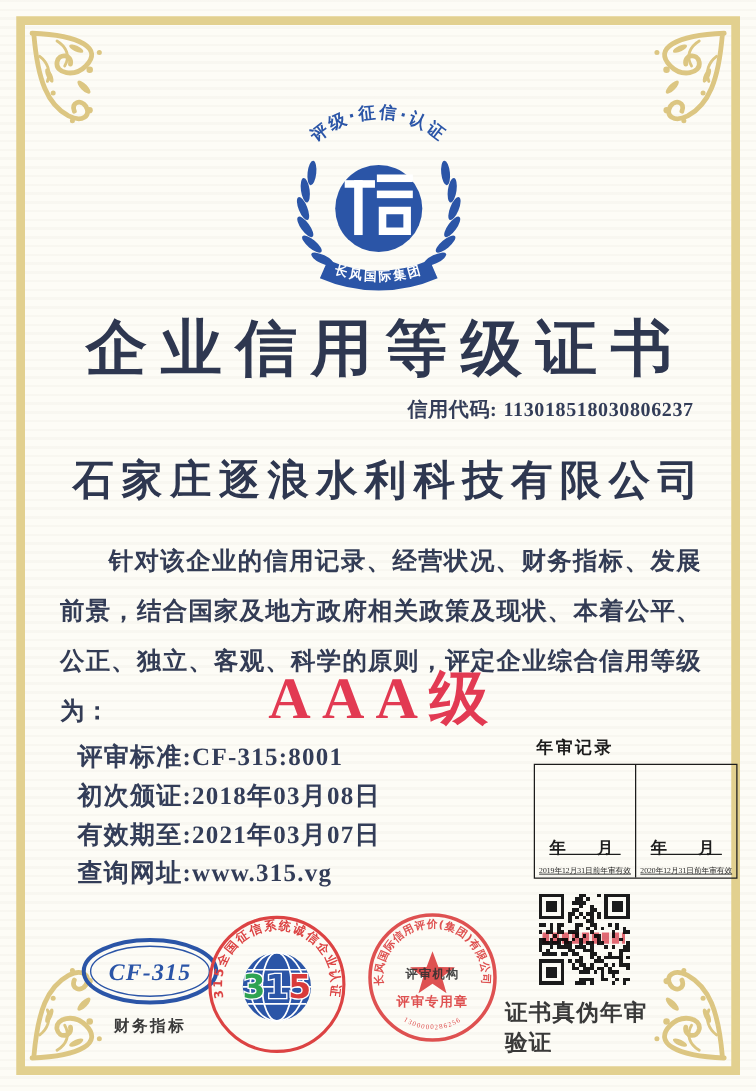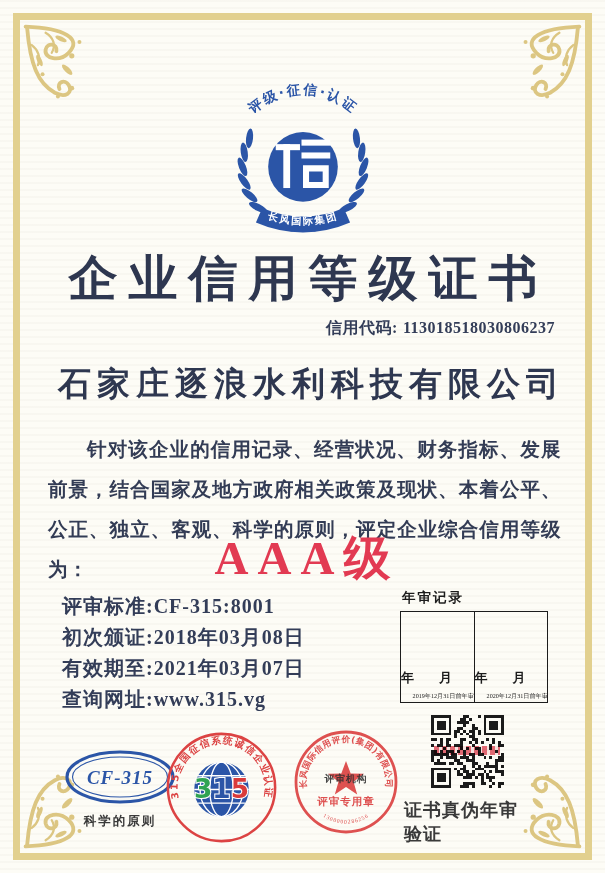--- a/index.html
+++ b/index.html
@@ -41,24 +41,24 @@
     line-height:2.05; text-align:justify; text-indent:2em; letter-spacing:.5px;
   }
   .rating{
     position:absolute; left:0; right:0; top:527px; text-align:center;
     font-family:"Liberation Serif","DejaVu Serif",serif;
     font-size:47px; font-weight:bold; color:#e23a52; letter-spacing:9px; padding-left:9px;
   }
   .details{position:absolute; left:62px; top:591px; font-size:20px; font-weight:bold; color:#333d58; letter-spacing:1px;}
   .details div{height:31px; line-height:31px;}
 
-  .annual{position:absolute; left:400px; top:589px; width:148px; color:#1c1c1c;}
+  .annual{position:absolute; left:427px; top:589px; width:163px; color:#1c1c1c;}
   .annual-title{font-size:13.5px; font-weight:bold; letter-spacing:2px; margin:0 0 4px 2px;}
   .annual-box{display:flex; height:90px; border:1.5px solid #1c1c1c;}
-  .annual-cell{flex:1; display:flex; flex-direction:column; justify-content:flex-end; overflow:hidden;}
+  .annual-cell{flex:1; display:flex; flex-direction:column; justify-content:flex-end; align-items:center; overflow:hidden;text-decoration:underline;}
   .annual-cell + .annual-cell{border-left:1.5px solid #1c1c1c;}
   .ym{font-size:13px; font-weight:bold; letter-spacing:6px; margin-bottom:1px;}
   .annual-note{font-size:9px; white-space:nowrap; transform:scale(.68); transform-origin:center bottom; margin-bottom:1px;}
 
   .seal{position:absolute;}
   .seal-cf{left:64px; top:750px; width:112px; height:54px;}
   .cap-cf{position:absolute; left:64px; top:813px; width:112px; text-align:center;
           font-size:12.5px; font-weight:bold; color:#3a3a3a; letter-spacing:2px;}
   .seal-globe{left:163px; top:729px; width:117px; height:117px;}
   .seal-org{left:291px; top:727px; width:110px; height:110px;}
@@ -229,21 +229,21 @@
     </div>
   </div>
 
   <div class="seal seal-cf">
     <svg viewBox="0 0 112 54" width="112" height="54">
       <ellipse cx="56" cy="27" rx="53" ry="25" fill="none" stroke="#2b55a7" stroke-width="3.2"></ellipse>
       <ellipse cx="56" cy="27" rx="47.5" ry="20" fill="none" stroke="#2b55a7" stroke-width="1.1"></ellipse>
       <text x="56" y="34" text-anchor="middle" font-size="19" font-weight="bold" font-style="italic" fill="#2b55a7" font-family="'Liberation Serif',serif" letter-spacing="1">CF-315</text>
     </svg>
   </div>
-  <div class="cap-cf">科学的原则</div>
+  <div class="cap-cf">财务指标</div>
 
   <div class="seal seal-globe">
     <svg viewBox="-60 -60 120 120" width="117" height="117">
       <defs>
           <path id="gArc" d="M -42.3 15.4 A 45 45 0 1 1 42.3 15.4"></path>
         </defs>
       <circle cx="0" cy="0" r="55" fill="none" stroke="#dc4343" stroke-width="2.6"></circle>
       <text font-size="10" font-weight="bold" fill="#dc4343" letter-spacing="1.5" font-family="'DejaVu Sans',sans-serif">
         <textPath href="#gArc" startOffset="50%" text-anchor="middle">315全国征信系统诚信企业认证</textPath>
       </text>

